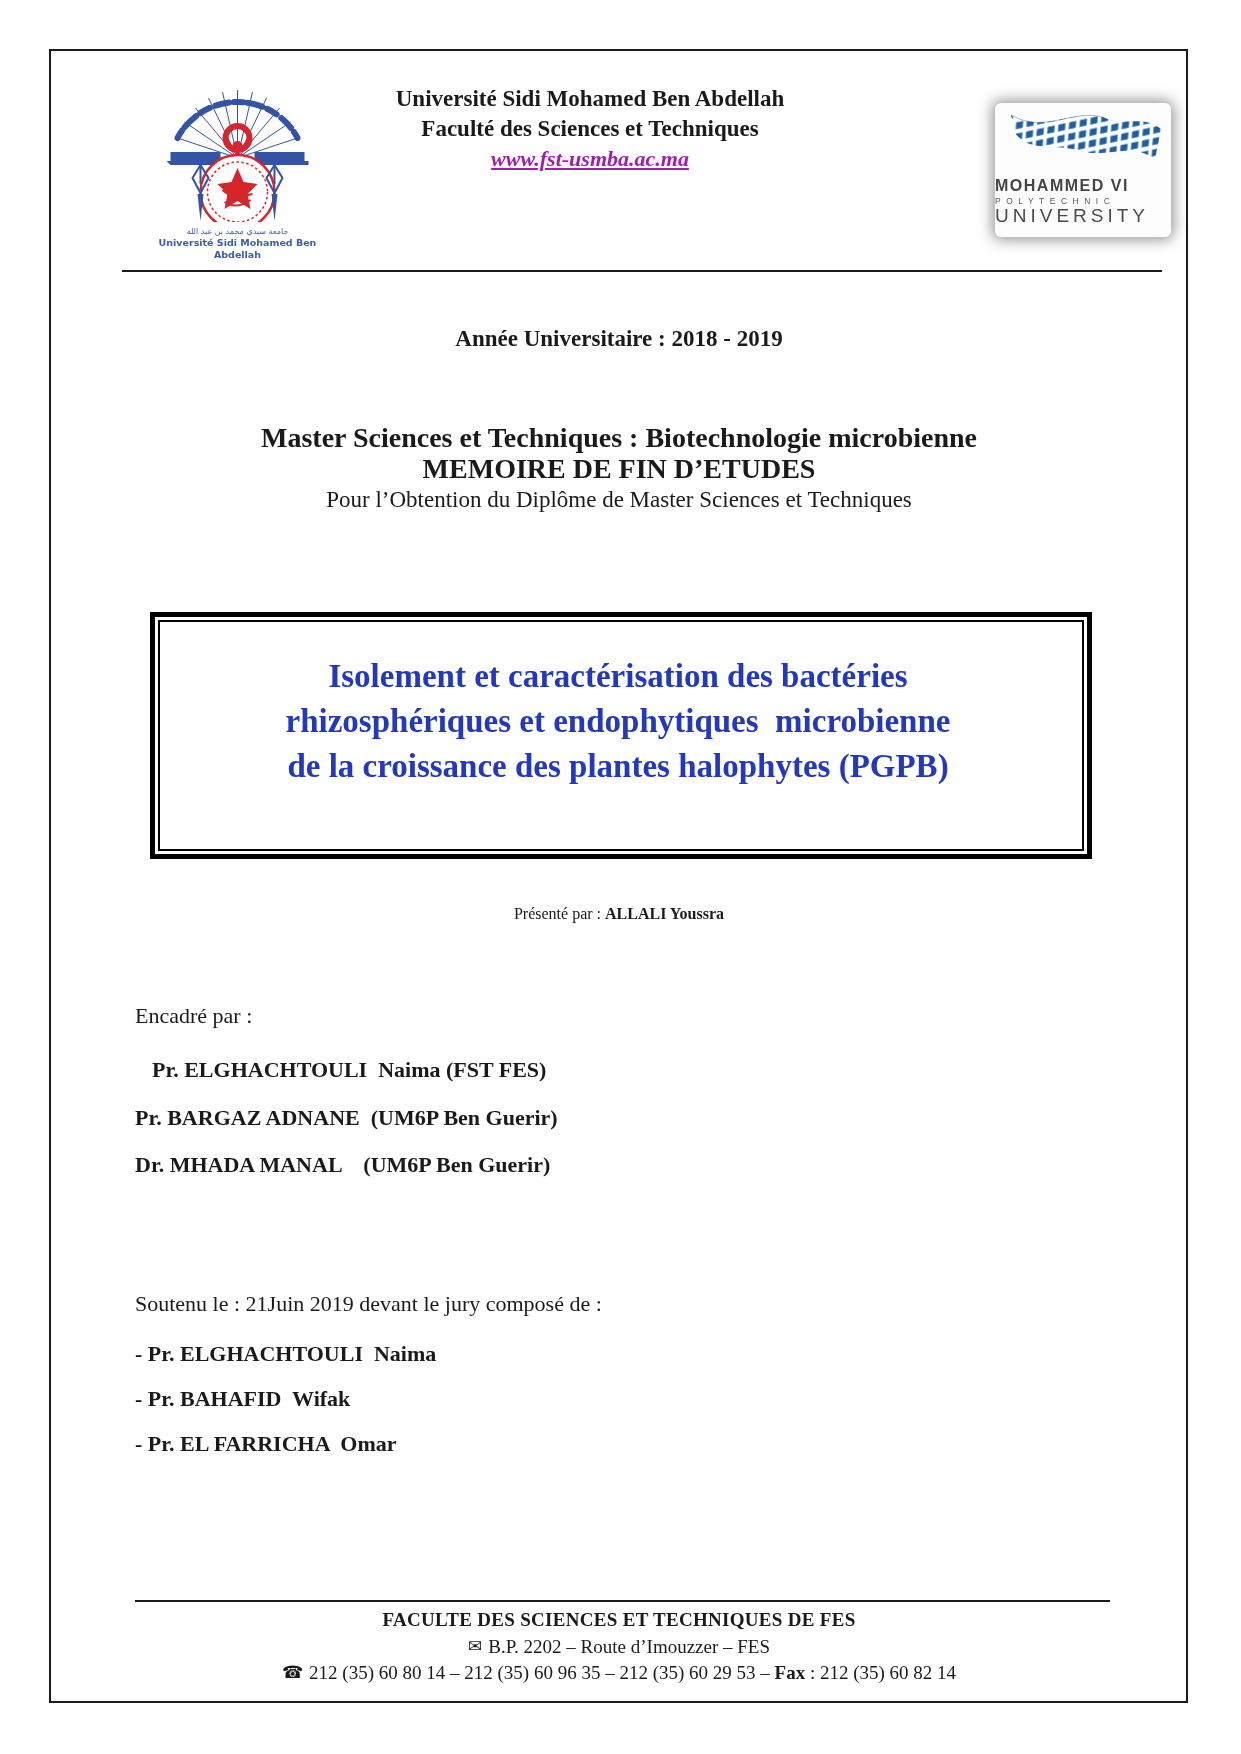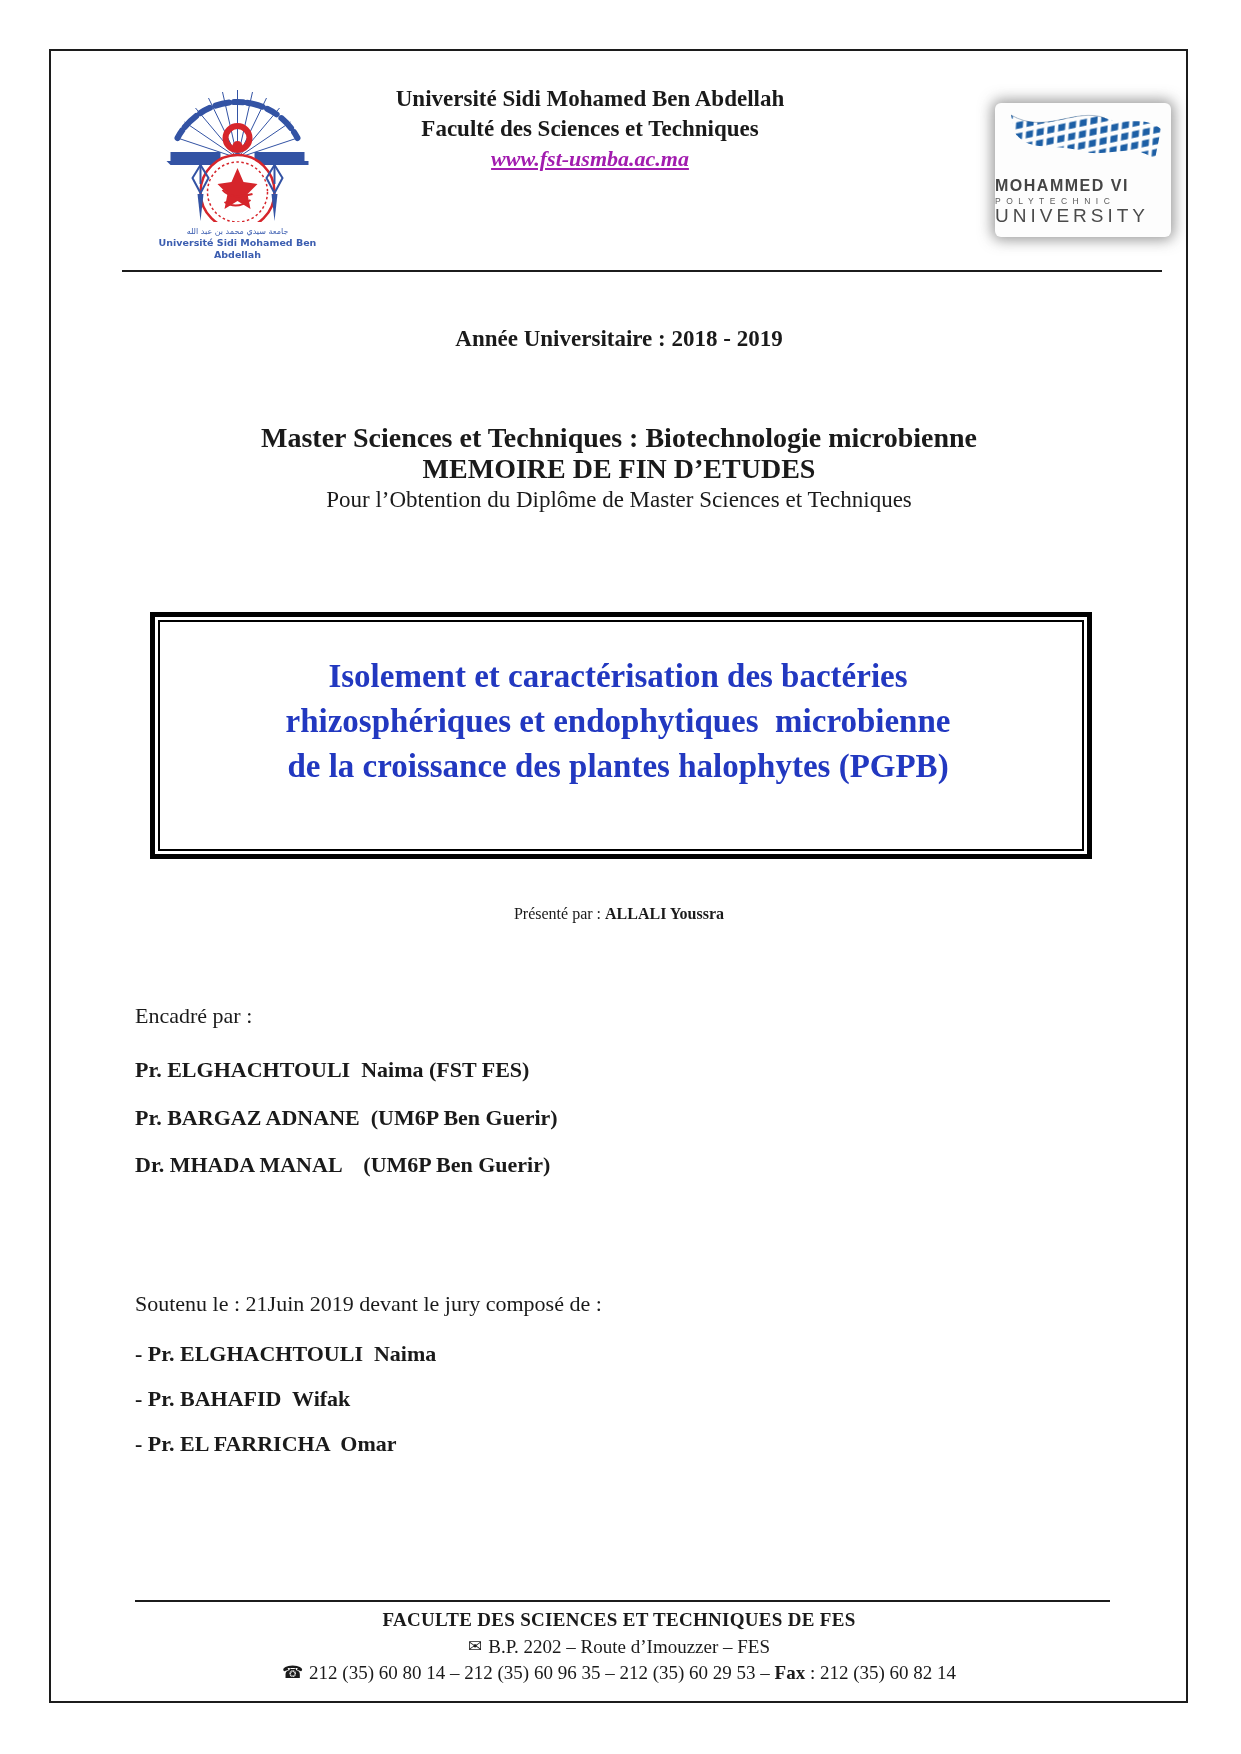--- a/index.html
+++ b/index.html
@@ -147,21 +147,21 @@
       <div class="title-line">rhizosphériques et endophytiques  microbienne</div>
       <div class="title-line">de la croissance des plantes halophytes (PGPB)</div>
     </div>
   </div>
 
   <div class="centerband presented">
     <span class="pre">Présenté par : </span><span class="bold">ALLALI Youssra</span>
   </div>
 
   <div class="leftcol lbl" style="top:1003px;">Encadré par :</div>
-  <div class="leftcol sup-item" style="top:1057px;">Pr. ELGHACHTOULI  Naima (FST FES)</div>
+  <div class="leftcol sup-item" style="top:1057px;margin-left:17px;">Pr. ELGHACHTOULI  Naima (FST FES)</div>
   <div class="leftcol sup-item" style="top:1105px;">Pr. BARGAZ ADNANE  (UM6P Ben Guerir)</div>
   <div class="leftcol sup-item" style="top:1152px;">Dr. MHADA MANAL    (UM6P Ben Guerir)</div>
 
   <div class="leftcol lbl" style="top:1291px;">Soutenu le : 21Juin 2019 devant le jury composé de :</div>
   <div class="leftcol jury-item" style="top:1341px;">- Pr. ELGHACHTOULI  Naima</div>
   <div class="leftcol jury-item" style="top:1386px;">- Pr. BAHAFID  Wifak</div>
   <div class="leftcol jury-item" style="top:1431px;">- Pr. EL FARRICHA  Omar</div>
 
   <div class="footer-divider"></div>
   <div class="centerband footer-l1">FACULTE DES SCIENCES ET TECHNIQUES DE FES</div>

